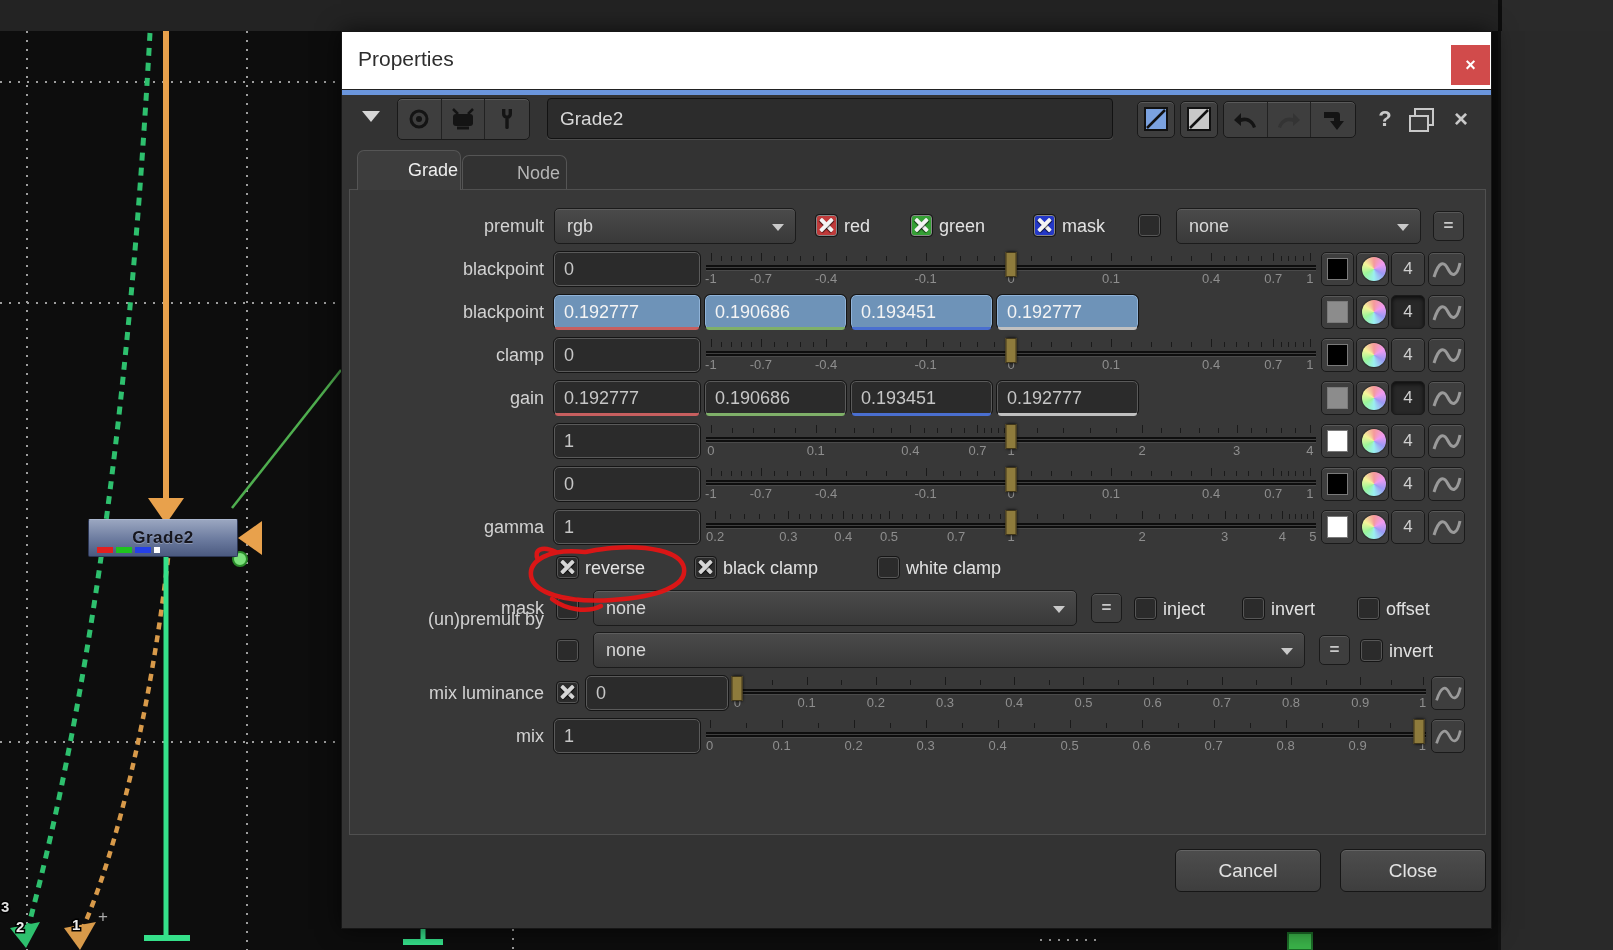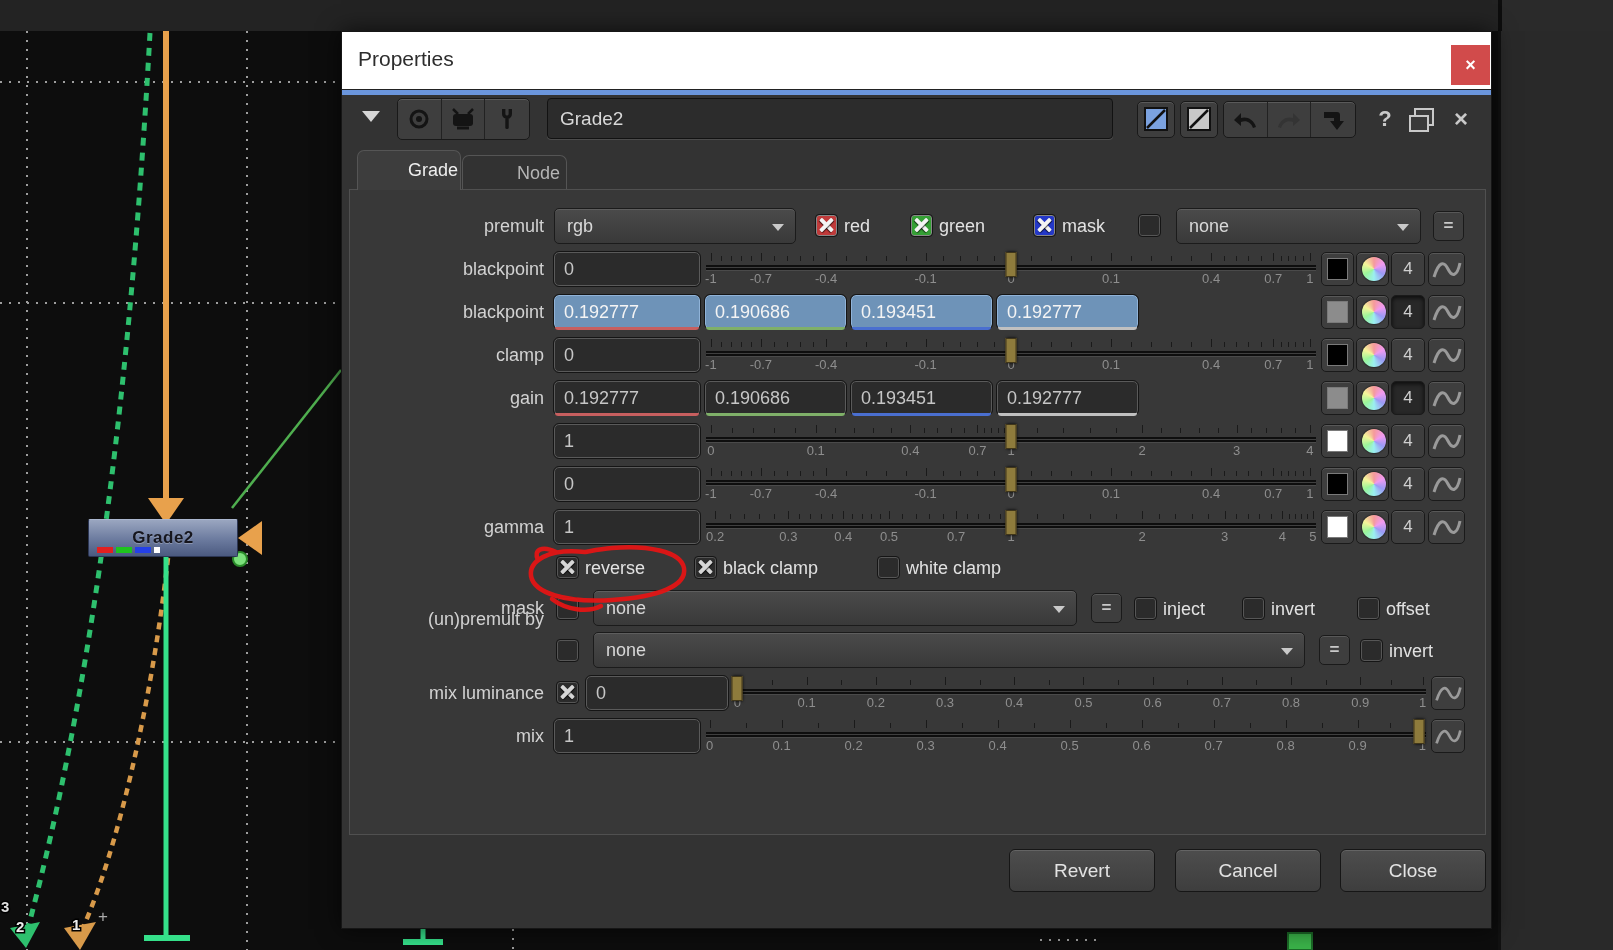--- a/index.html
+++ b/index.html
@@ -744,21 +744,20 @@
       <div class="tlabel" style="left: 99.5%;">1</div>
       <div class="trk"></div>
       <div class="handle" style="left: 99%;"></div>
     </div>
   <div class="abs sbtn" style="left:1089px;top:687px;width:34px;height:34px;">
     <svg width="32" height="32" viewBox="0 0 35 32">
         <path d="M5,24 C10,8 15,8 19,16 C23,24 28,24 31,10" fill="none" stroke="#9a9a9a" stroke-width="3"></path>
       </svg>
   </div>
 
-  <div class="abs footbtn" style="left:667px;top:817px;">Revert</div>
   <div class="abs footbtn" style="left:998px;top:817px;">Close</div>
   <div class="abs footbtn" style="left:833px;top:817px;">Cancel</div>
 </div>
 
 <svg class="abs" id="annotation" width="1613" height="950" viewBox="0 0 1613 950">
   <g fill="none" stroke="#e31515" stroke-width="4.5" stroke-linecap="round" opacity="0.95">
     <path d="M585,552 C548,548 529,561 531,576 C534,593 565,603 612,600 C658,597 687,586 684,568 C681,551 646,545 612,548 C600,549 591,551 585,552"></path>
     <path d="M556,552 C542,545 533,550 538,560"></path>
     <path d="M552,599 C566,610 588,613 601,606"></path>
   </g>

